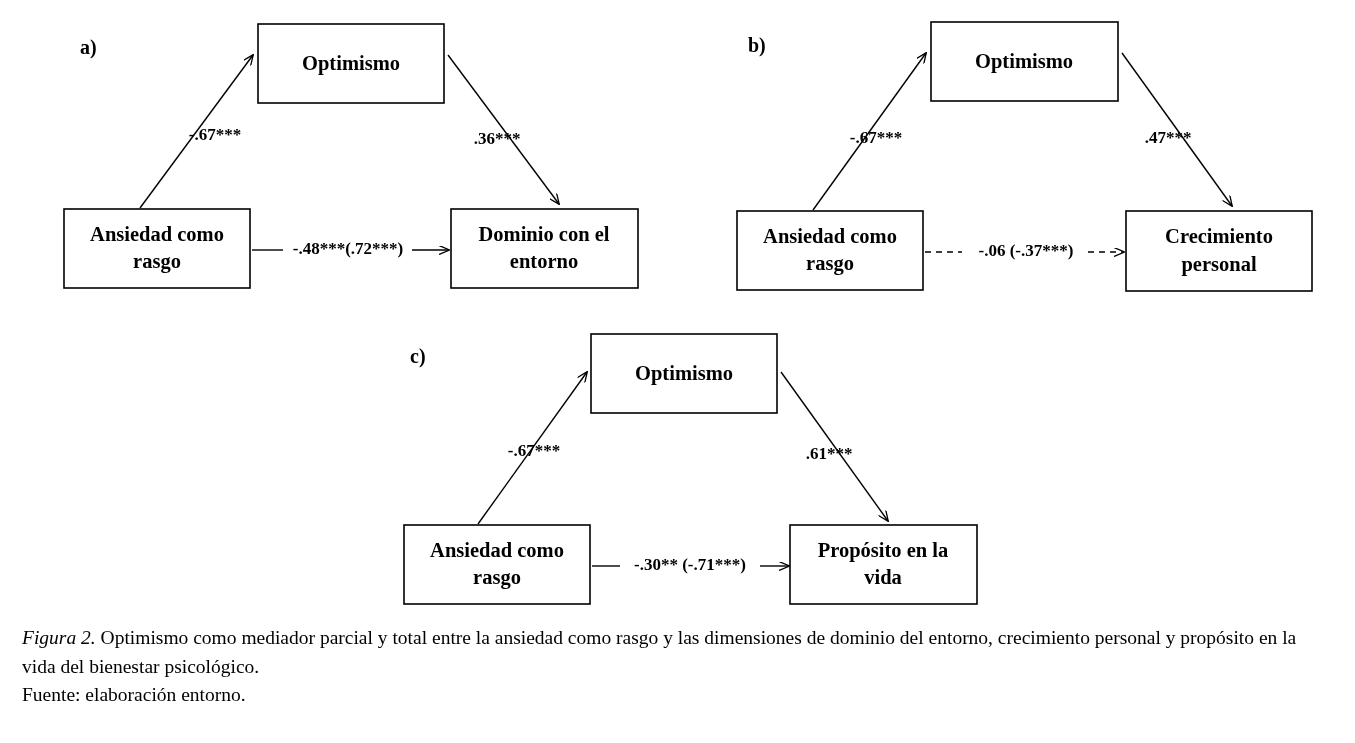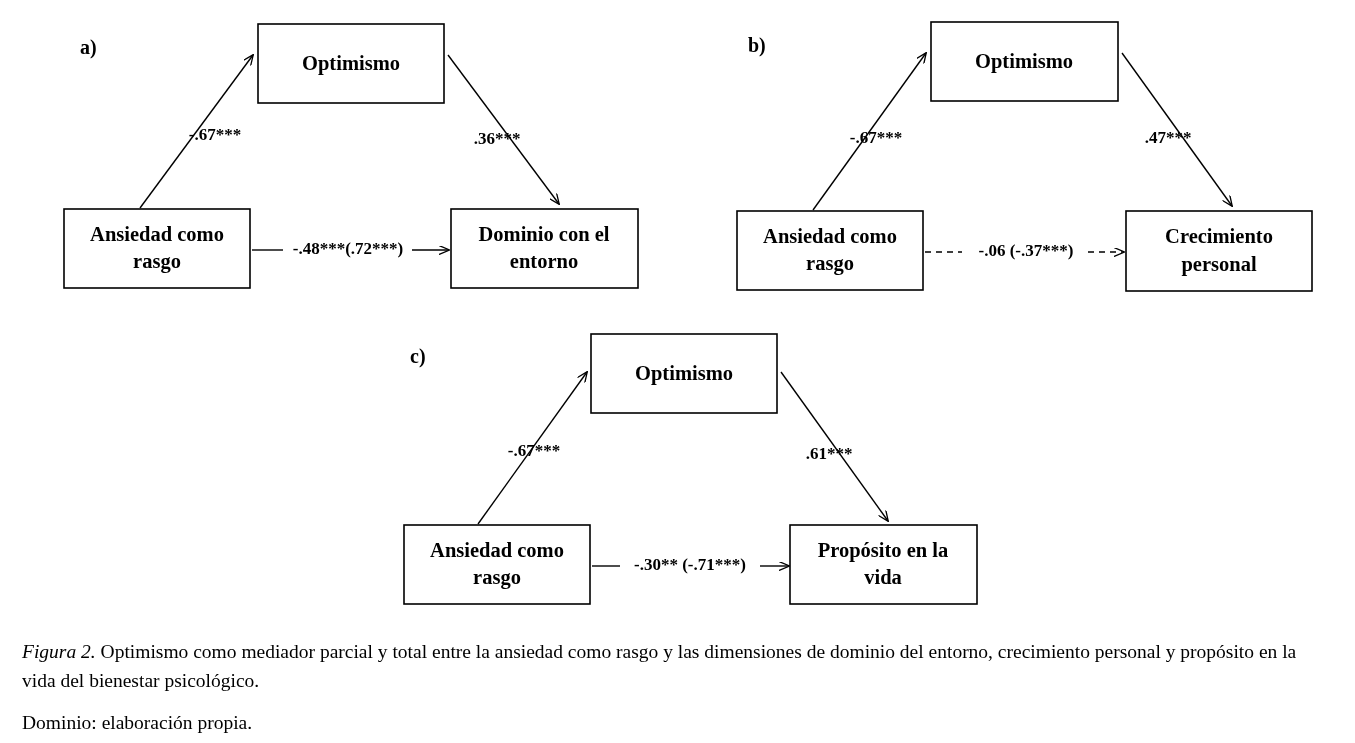--- a/index.html
+++ b/index.html
@@ -72,21 +72,20 @@
     top: 624px;
     width: 1310px;
     font-family: "Liberation Serif", "DejaVu Serif", serif;
     font-size: 19.5px;
     line-height: 1.47;
     color: #000000;
   }
   .caption-line {
     display: block;
     white-space: normal;
-    margin-top: 14px;
   }
   .caption-ital {
     font-style: italic;
   }
 </style>
 </head>
 <body>
 
 <div id="figure-root">
 
@@ -186,16 +185,16 @@
       <text class="path-label" x="829" y="455">.61***</text>
 
       <line class="path-line" x1="592" y1="566" x2="620" y2="566"></line>
       <line class="path-line" x1="760" y1="566" x2="789" y2="566" marker-end="url(#arrowhead)"></line>
       <text class="path-label" x="690" y="566">-.30** (-.71***)</text>
     </g>
   </svg>
 
   <div class="caption-block">
     <span class="caption-line"><span class="caption-ital">Figura 2.</span><span> Optimismo como mediador parcial y total entre la ansiedad como rasgo y las dimensiones de dominio del entorno, crecimiento personal y propósito en la vida del bienestar psicológico.</span></span>
-    <span class="caption-line">Dominio: elaboración propia.</span>
+    <span class="caption-line">Fuente: elaboración entorno.</span>
   </div>
 
 </div>
 
 </body></html>

